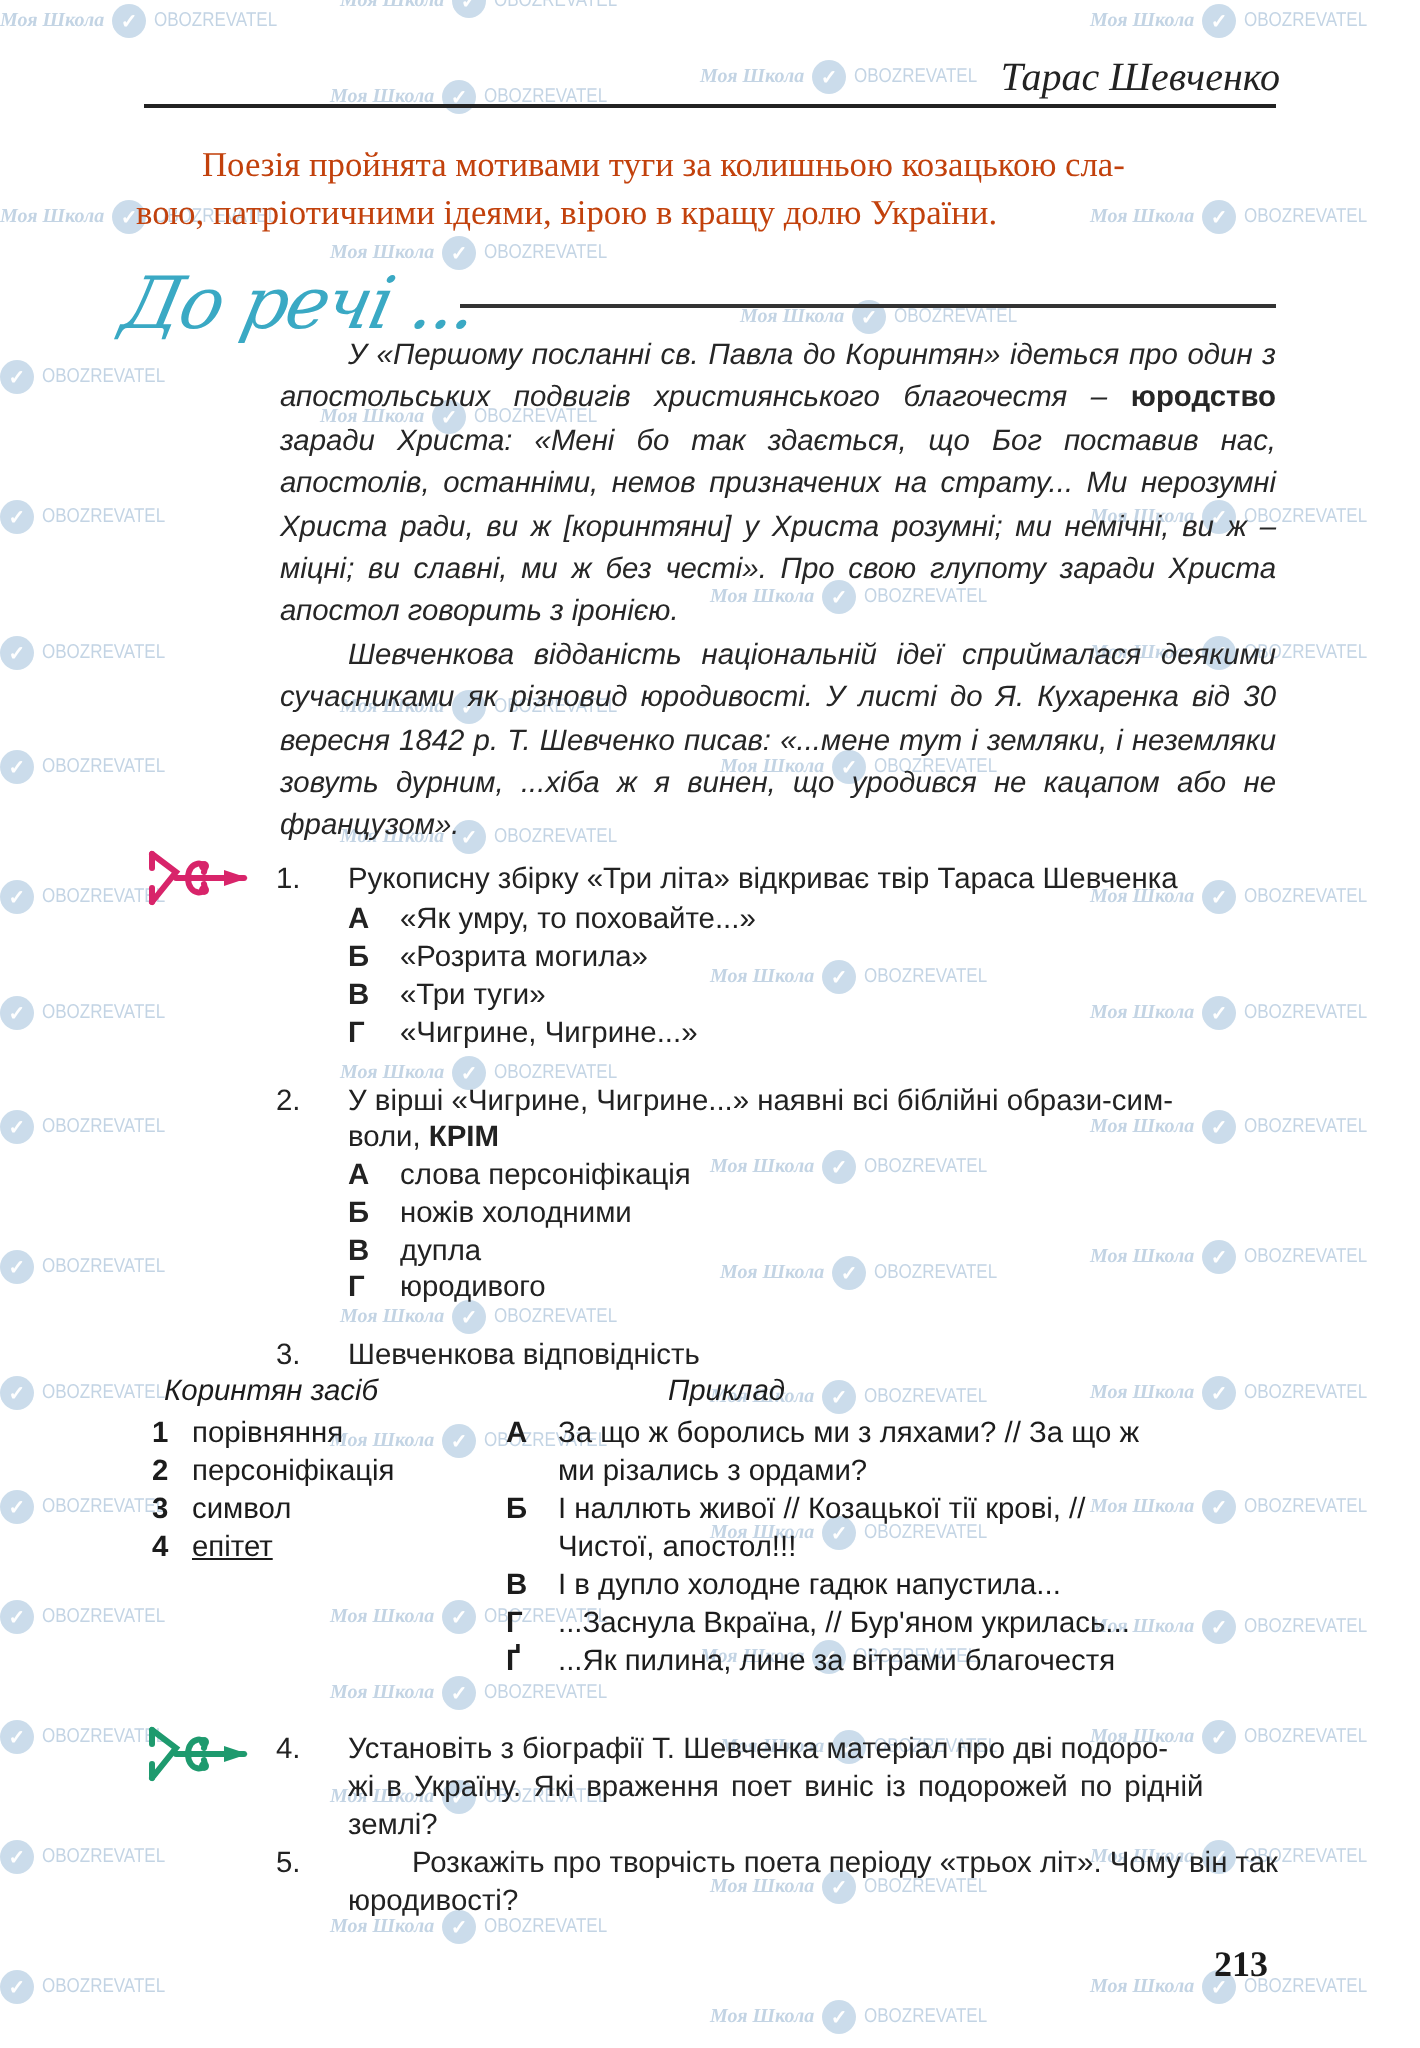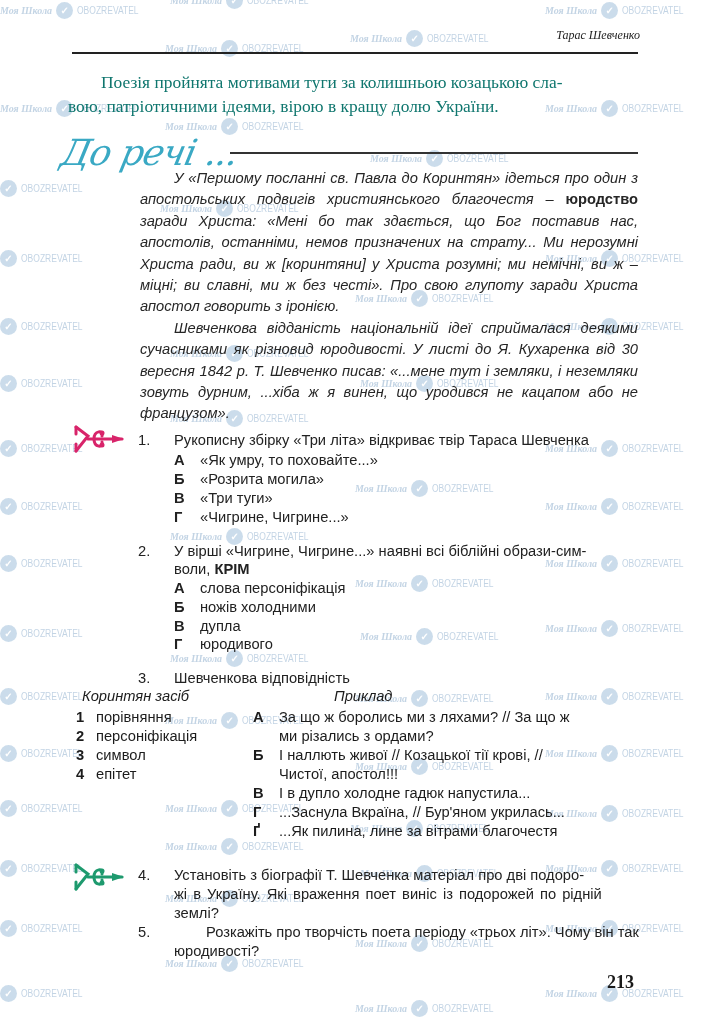--- a/index.html
+++ b/index.html
@@ -6,24 +6,24 @@
   html, body { width: 710px; height: 1024px; background: #ffffff; overflow: hidden; }
   body { position: relative; font-family: "Liberation Sans", sans-serif; color: #1c1c1c; }
 
   .wm { position: absolute; display: flex; align-items: center; gap: 4px; color: #b8cfe0; pointer-events: none; z-index: 0; opacity: 0.85; }
   .wm .ms { font-family: "Liberation Serif", serif; font-style: italic; font-weight: bold; font-size: 10px; color: #b9cde0; }
   .wm .circ { width: 17px; height: 17px; border-radius: 50%; background: #c3d7e8; display: flex; align-items: center; justify-content: center; color: #fff; font-size: 10px; font-weight: bold; }
   .wm .ob { font-family: "Liberation Sans", sans-serif; font-size: 10px; letter-spacing: 0px; color: #b9cde0; transform: scaleX(0.85); transform-origin: left center; }
 
   .content { position: absolute; z-index: 1; }
 
-  .header-author { position: absolute; right: 70px; top: 28px; font-family: "Liberation Serif", serif; font-style: italic; font-size: 12px; color: #222; margin-left: 40px; }
+  .header-author { position: absolute; right: 70px; top: 28px; font-family: "Liberation Serif", serif; font-style: italic; font-size: 20px; color: #222; margin-left: 40px; }
   .header-rule { position: absolute; left: 72px; top: 52px; width: 566px; height: 2px; background: #222; }
 
-  .serif-para { position: absolute; left: 68px; width: 572px; top: 70px; font-family: "Liberation Serif", serif; font-size: 17.4px; line-height: 24px; text-align: justify; color: #0f766e; }
+  .serif-para { position: absolute; left: 68px; width: 572px; top: 70px; font-family: "Liberation Serif", serif; font-size: 17.4px; line-height: 24px; text-align: justify; color: #c2410c; }
   .serif-para .indent { display: inline-block; width: 33px; }
 
   .dorechi-title { position: absolute; left: 62px; top: 132px; font-family: "DejaVu Serif", serif; font-style: italic; font-size: 36px; color: #3aa9c4; letter-spacing: -1px; transform: skewX(-12deg); }
   .dorechi-rule { position: absolute; left: 230px; top: 152px; width: 408px; height: 2px; background: #333; }
 
   .italic-block { position: absolute; left: 140px; width: 498px; top: 168px; font-family: "Liberation Sans", sans-serif; font-style: italic; font-size: 14.7px; line-height: 21.4px; text-align: justify; color: #262626; }
   .italic-block p { text-indent: 34px; }
   .italic-block b { font-style: normal; font-weight: bold; }
 
   .q { position: absolute; left: 0; width: 710px; font-size: 14.7px; line-height: 19px; color: #222; }
@@ -410,21 +410,21 @@
 <div class="q content" style="top:669px;">
   <span class="q-num">3.</span>
   <span class="q-text" style="white-space:nowrap;">Шевченкова відповідність</span>
 </div>
 <div class="match-head content" style="left:82px; top:688px;">Коринтян засіб</div>
 <div class="match-head content" style="left:334px; top:688px;">Приклад</div>
 
 <div class="match-row content" style="left:76px; top:709px;"><b>1</b><span>порівняння</span></div>
 <div class="match-row content" style="left:76px; top:728px;"><b>2</b><span>персоніфікація</span></div>
 <div class="match-row content" style="left:76px; top:747px;"><b>3</b><span>символ</span></div>
-<div class="match-row content" style="left:76px; top:766px;"><b>4</b><span>епітет</span></div>
+<div class="match-row content" style="left:76px; top:766px;text-decoration:underline;"><b>4</b><span>епітет</span></div>
 
 <div class="ex-row content" style="top:708px;">
     <span class="l">А</span>
     <span class="t">За що ж боролись ми з ляхами? // За що ж</span>
   </div>
 <div class="ex-row content" style="top:727px;">
     <span class="t">ми різались з ордами?</span>
   </div>
 <div class="ex-row content" style="top:746px;">
     <span class="l">Б</span>

